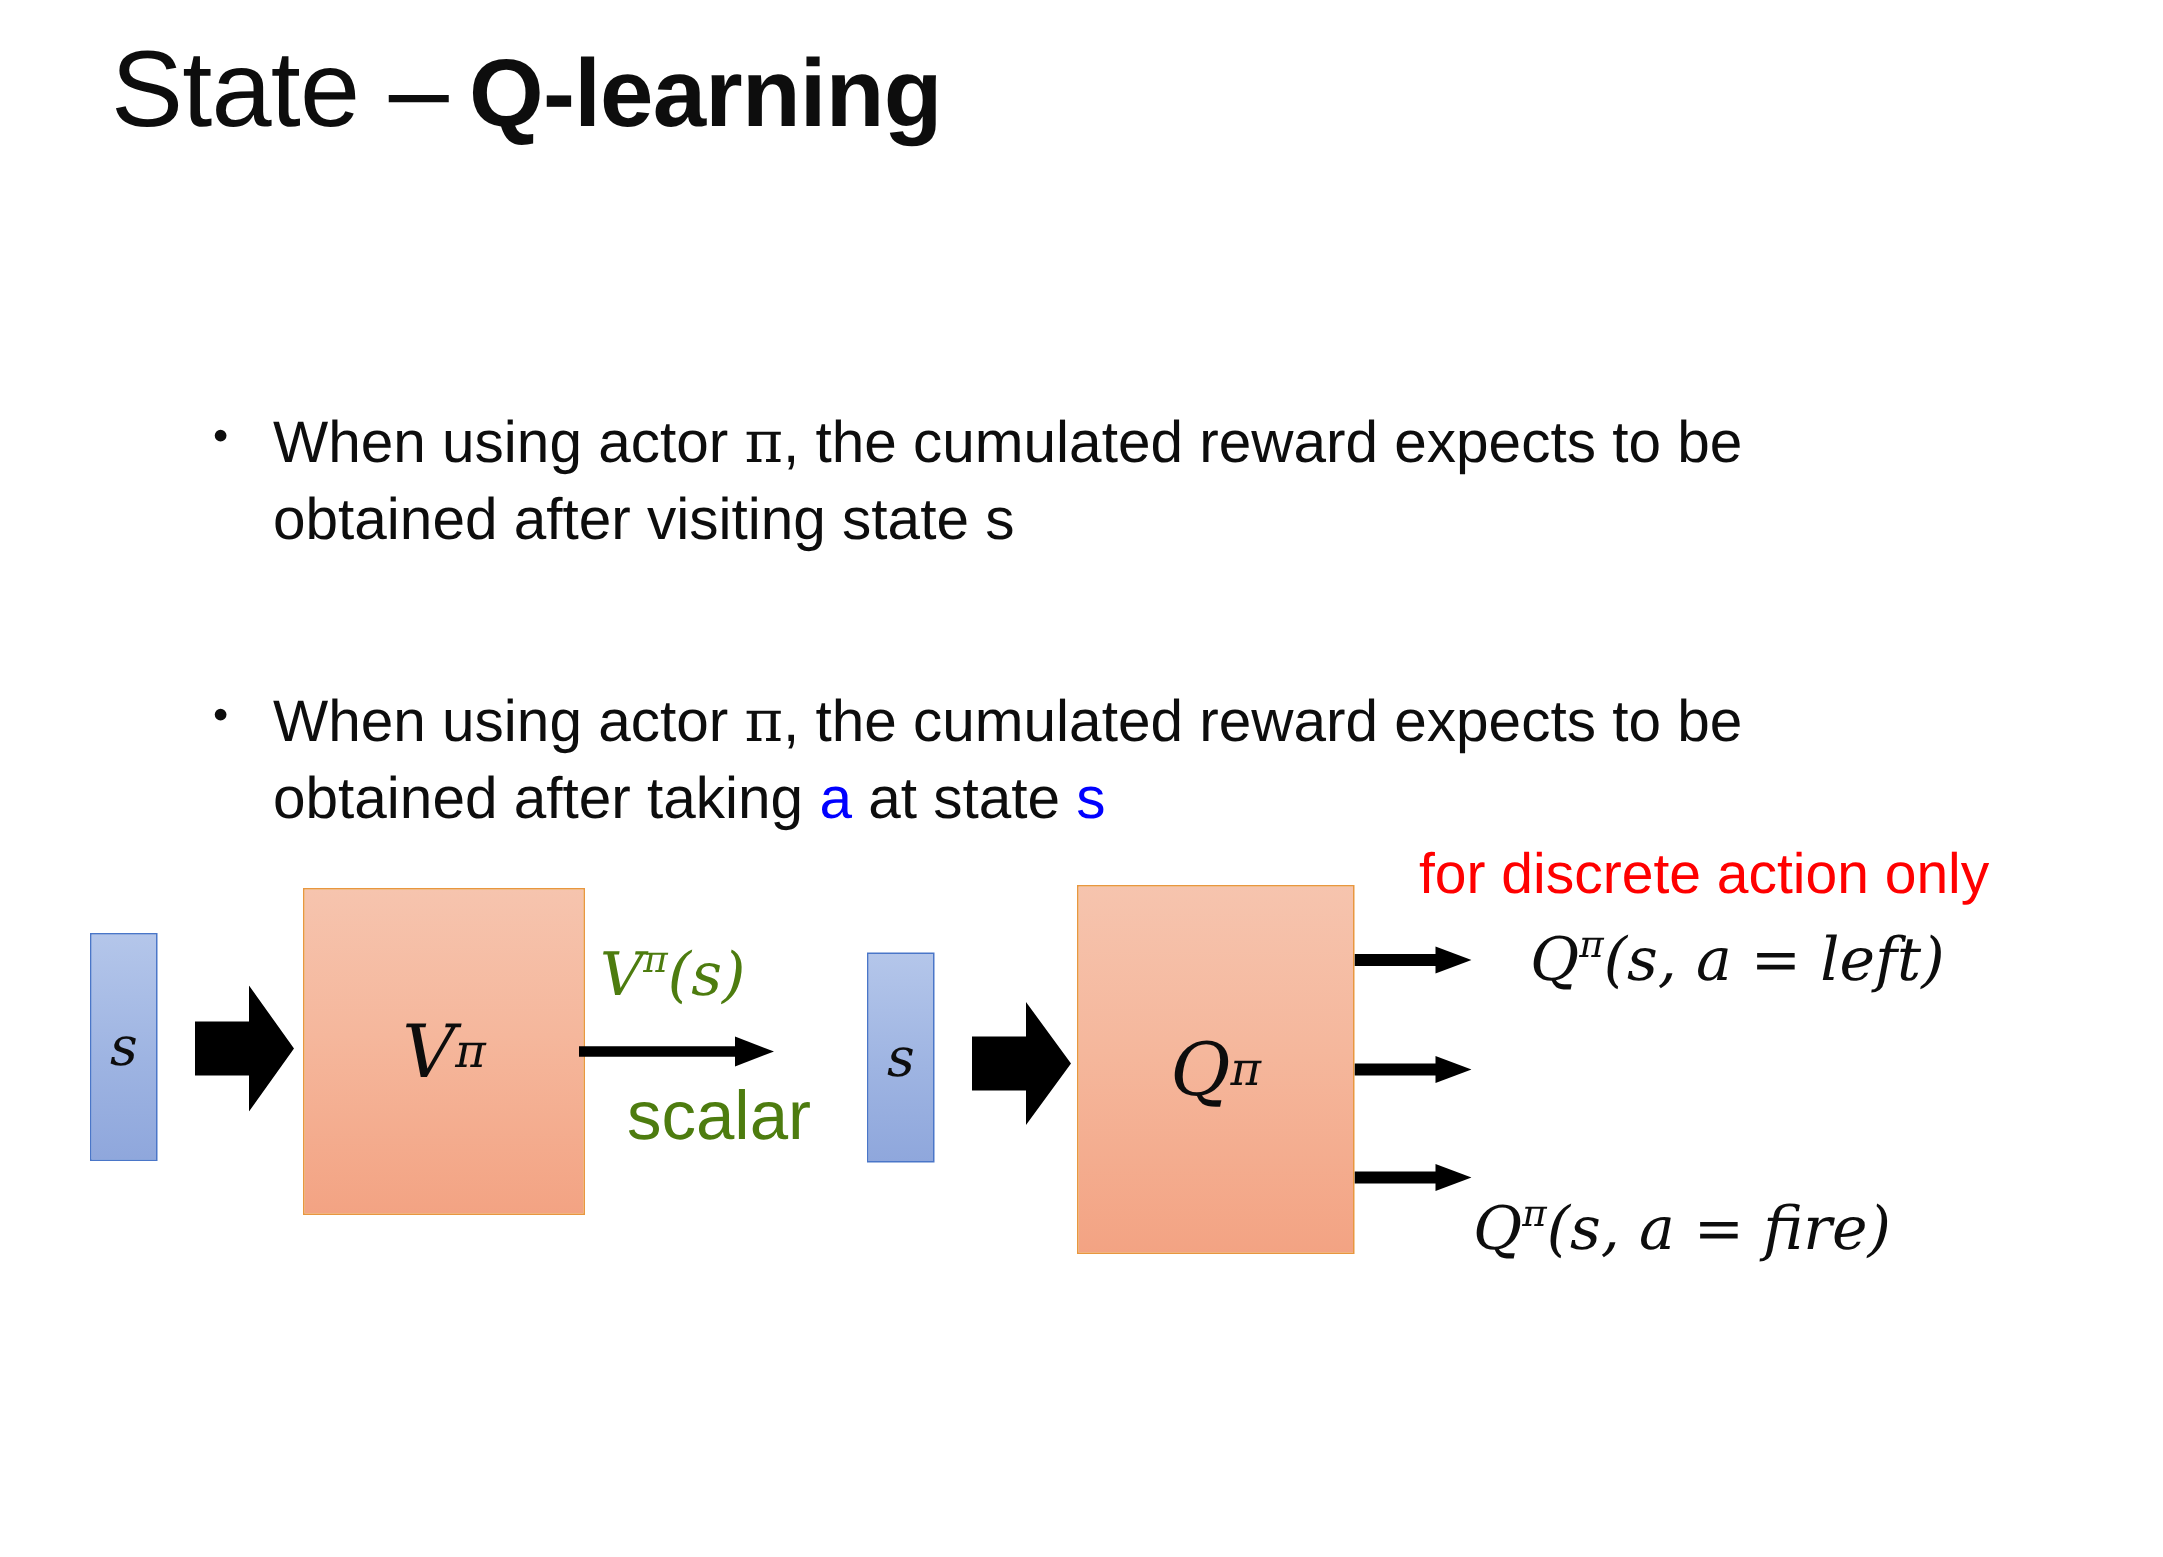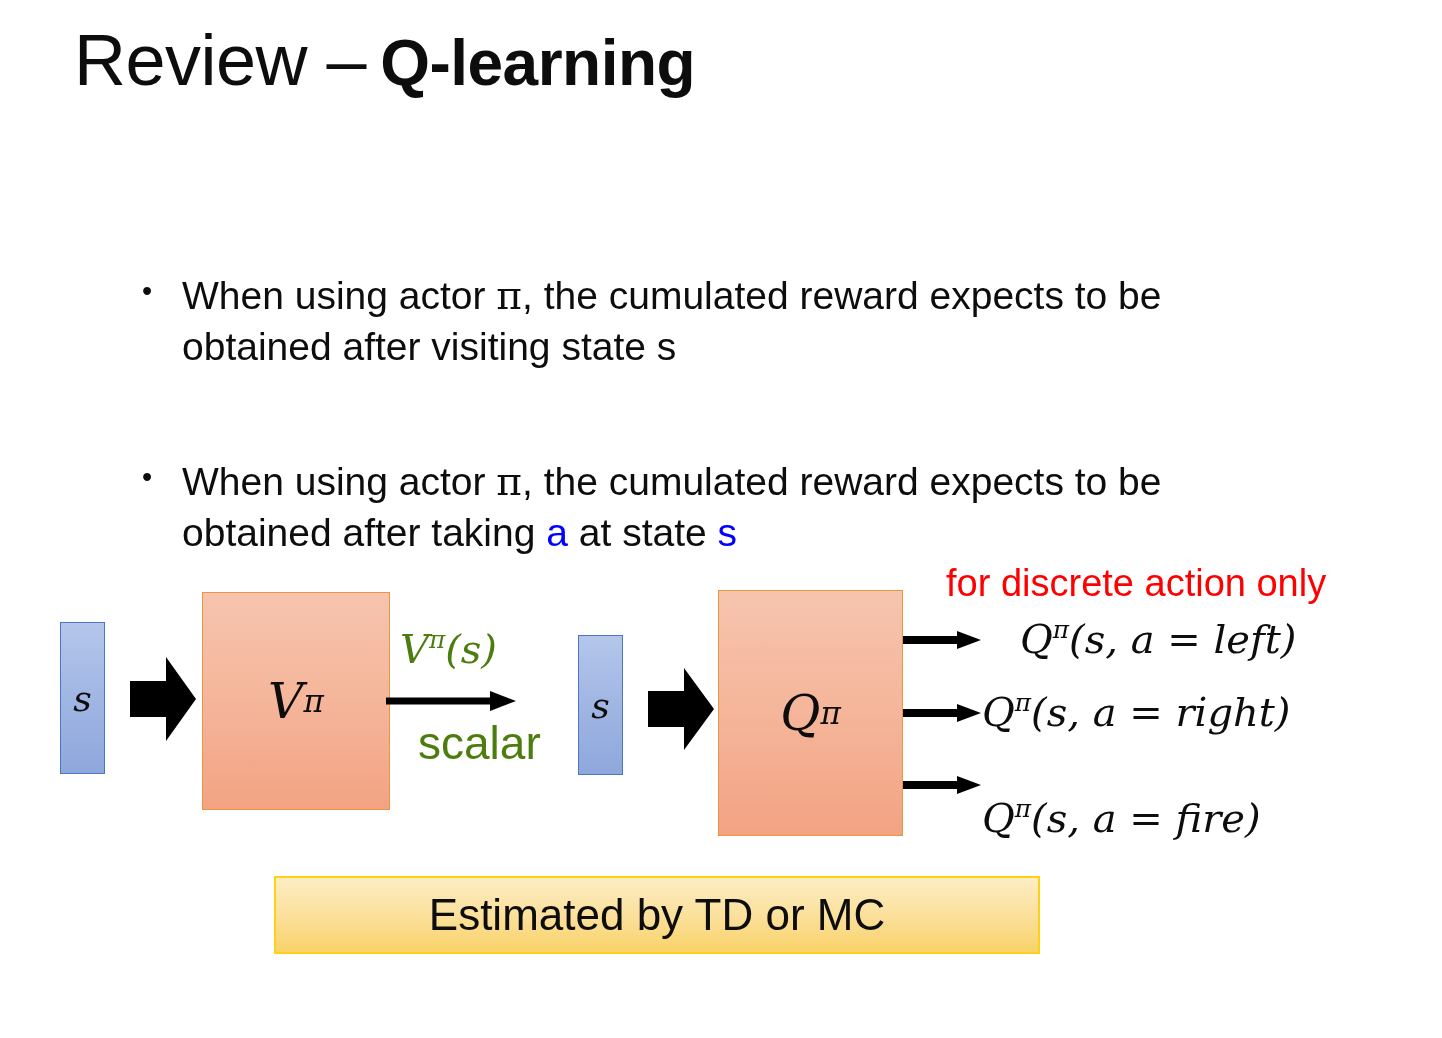--- a/index.html
+++ b/index.html
@@ -152,21 +152,21 @@
   .red {
     color: #ff0000;
   }
 </style>
 </head>
 <body>
 
 <div id="slide">
 
   <div class="title">
-    <span class="title-light">Review –</span><span class="title-strong">Q-learning</span>
+    <span class="title-light">State –</span><span class="title-strong">Q-learning</span>
   </div>
 
 
   <div class="bullet-l2" style="top:270px;">
     <span class="dot">•</span>
     <span class="l2body"><span>When using actor </span><span class="m-up">π</span><span>, the </span><span class="ital">cumulated</span><span> reward expects to be obtained after visiting state s</span></span>
   </div>
 
 
   <div class="bullet-l2" style="top:456px;">
@@ -218,29 +218,23 @@
     <polygon points="54,1 78,10 54,19" fill="#000000"></polygon>
   </svg>
   <div class="eq" style="left:982px; top:615px;margin-left:38px;">
     <span>Q</span><span class="sup">π</span><span>(s, a = left)</span>
   </div>
 
   <svg class="thinarrow" style="left:903px; top:703px;" width="78" height="20" viewBox="0 0 78 20">
     <line x1="0" y1="10" x2="58" y2="10" stroke="#000000" stroke-width="8"></line>
     <polygon points="54,1 78,10 54,19" fill="#000000"></polygon>
   </svg>
-  <div class="eq" style="left:982px; top:688px;">
-    <span>Q</span><span class="sup">π</span><span>(s, a = right)</span>
-  </div>
 
   <svg class="thinarrow" style="left:903px; top:775px;" width="78" height="20" viewBox="0 0 78 20">
     <line x1="0" y1="10" x2="58" y2="10" stroke="#000000" stroke-width="8"></line>
     <polygon points="54,1 78,10 54,19" fill="#000000"></polygon>
   </svg>
   <div class="eq" style="left:982px; top:760px;margin-top:34px;">
     <span>Q</span><span class="sup">π</span><span>(s, a = fire)</span>
   </div>
 
-  <div class="box-note" style="left:274px; top:876px; width:766px; height:78px;">
-    <span>Estimated by TD or MC</span>
-  </div>
 
 </div>
 
 </body></html>

